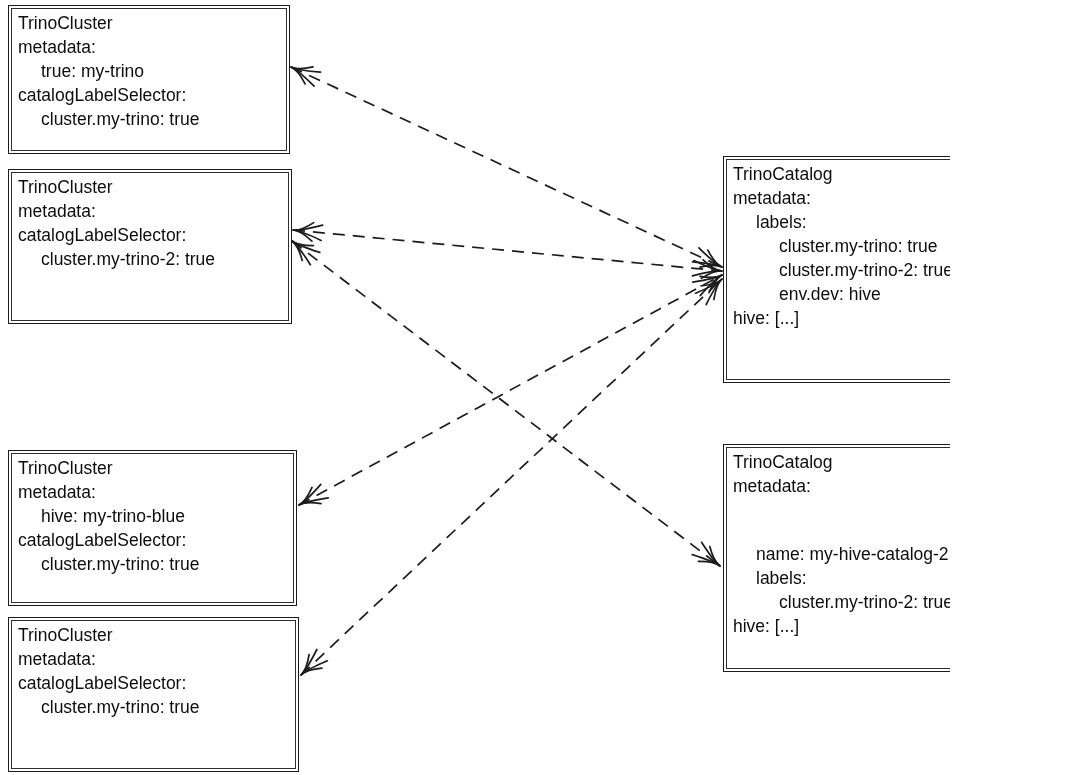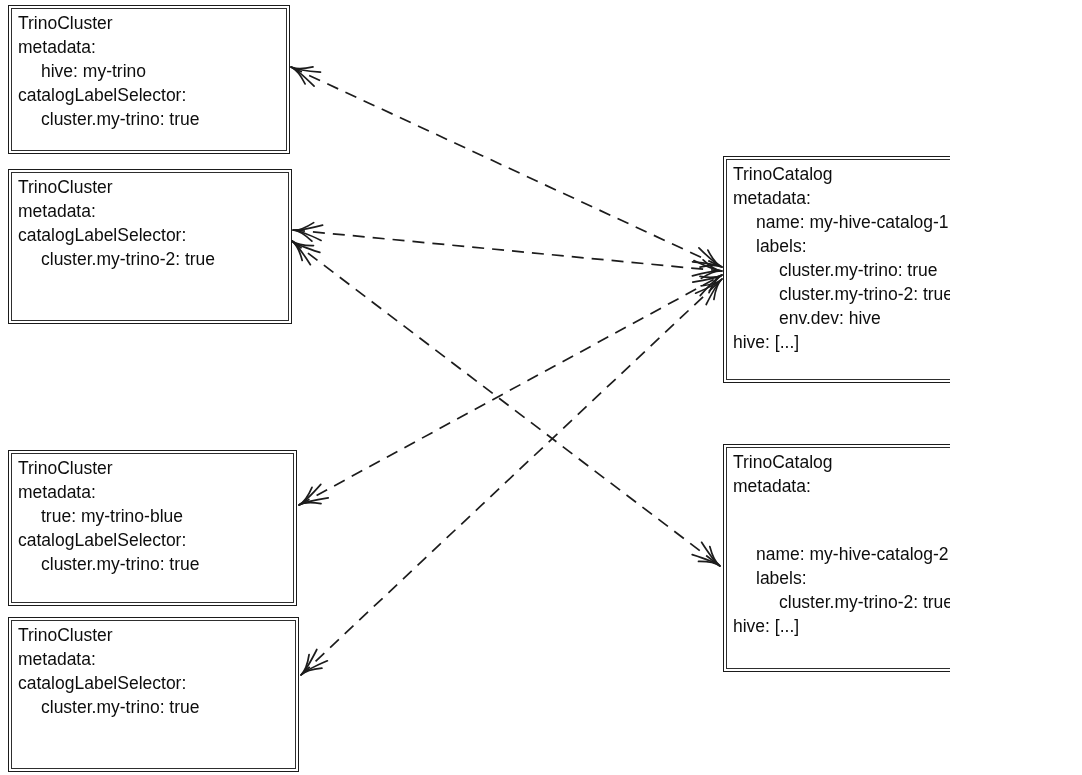--- a/index.html
+++ b/index.html
@@ -41,47 +41,46 @@
   }
 </style>
 </head>
 <body>
 
 <div id="canvas">
   <div id="nodes">
       <div class="node" style="left: 8px; top: 5px; width: 282px; height: 149px;">
         <div class="line" style="padding-left: 0px;">TrinoCluster</div>
         <div class="line" style="padding-left: 0px;">metadata:</div>
-        <div class="line" style="padding-left: 23px;">hive: my-trino</div>
+        <div class="line" style="padding-left: 23px;">true: my-trino</div>
         <div class="line" style="padding-left: 0px;">catalogLabelSelector:</div>
         <div class="line" style="padding-left: 23px;">cluster.my-trino: true</div>
       </div>
       <div class="node" style="left: 8px; top: 169px; width: 284px; height: 155px;">
         <div class="line" style="padding-left: 0px;">TrinoCluster</div>
         <div class="line" style="padding-left: 0px;">metadata:</div>
         <div class="line" style="padding-left: 0px;">catalogLabelSelector:</div>
         <div class="line" style="padding-left: 23px;">cluster.my-trino-2: true</div>
       </div>
       <div class="node" style="left: 8px; top: 450px; width: 289px; height: 156px;">
         <div class="line" style="padding-left: 0px;">TrinoCluster</div>
         <div class="line" style="padding-left: 0px;">metadata:</div>
-        <div class="line" style="padding-left: 23px;">true: my-trino-blue</div>
+        <div class="line" style="padding-left: 23px;">hive: my-trino-blue</div>
         <div class="line" style="padding-left: 0px;">catalogLabelSelector:</div>
         <div class="line" style="padding-left: 23px;">cluster.my-trino: true</div>
       </div>
       <div class="node" style="left: 8px; top: 617px; width: 291px; height: 155px;">
         <div class="line" style="padding-left: 0px;">TrinoCluster</div>
         <div class="line" style="padding-left: 0px;">metadata:</div>
         <div class="line" style="padding-left: 0px;">catalogLabelSelector:</div>
         <div class="line" style="padding-left: 23px;">cluster.my-trino: true</div>
       </div>
       <div class="node" style="left: 723px; top: 156px; width: 354px; height: 227px;">
         <div class="line" style="padding-left: 0px;">TrinoCatalog</div>
         <div class="line" style="padding-left: 0px;">metadata:</div>
-        <div class="line" style="padding-left: 23px;">name: my-hive-catalog-1</div>
         <div class="line" style="padding-left: 23px;">labels:</div>
         <div class="line" style="padding-left: 46px;">cluster.my-trino: true</div>
         <div class="line" style="padding-left: 46px;">cluster.my-trino-2: true</div>
         <div class="line" style="padding-left: 46px;">env.dev: hive</div>
         <div class="line" style="padding-left: 0px;">hive: [...]</div>
       </div>
       <div class="node" style="left: 723px; top: 444px; width: 352px; height: 228px;">
         <div class="line" style="padding-left: 0px;">TrinoCatalog</div>
         <div class="line" style="padding-left: 0px;">metadata:</div>
         <div class="line" style="padding-left: 23px; margin-top: 44px;">name: my-hive-catalog-2</div>

